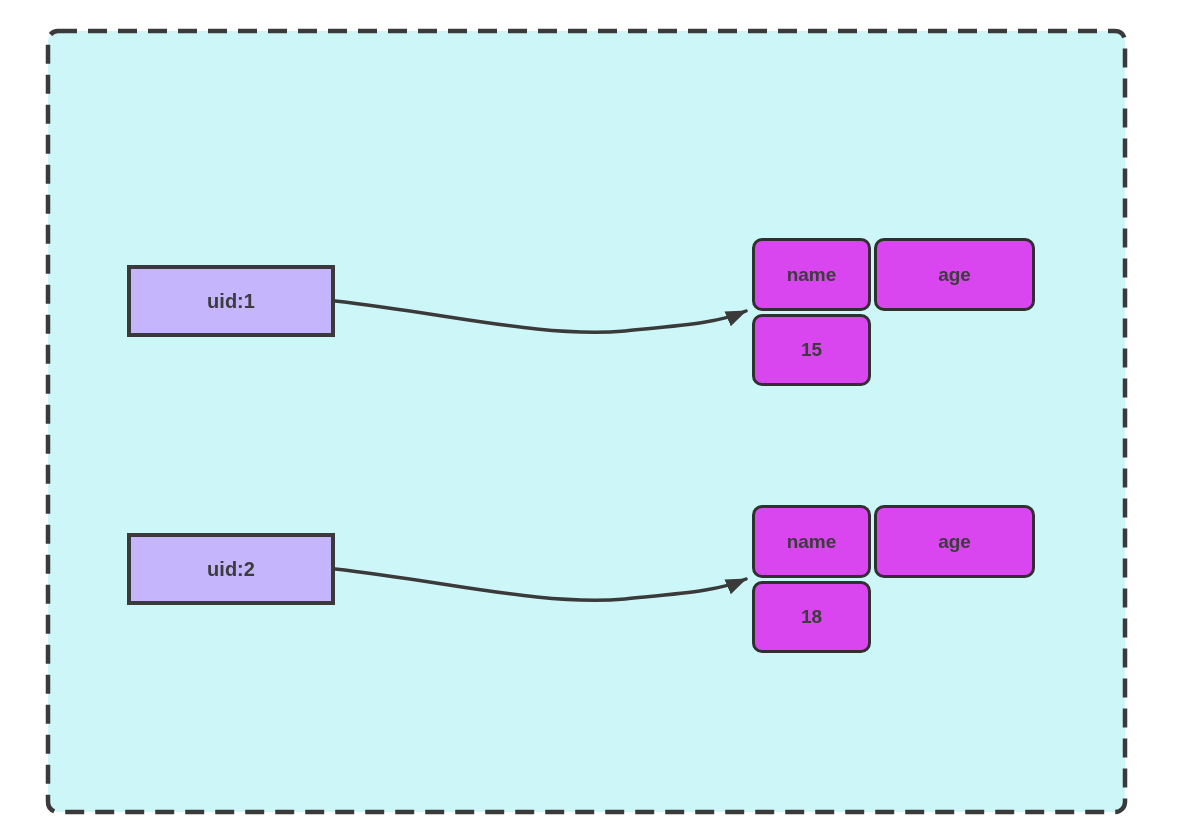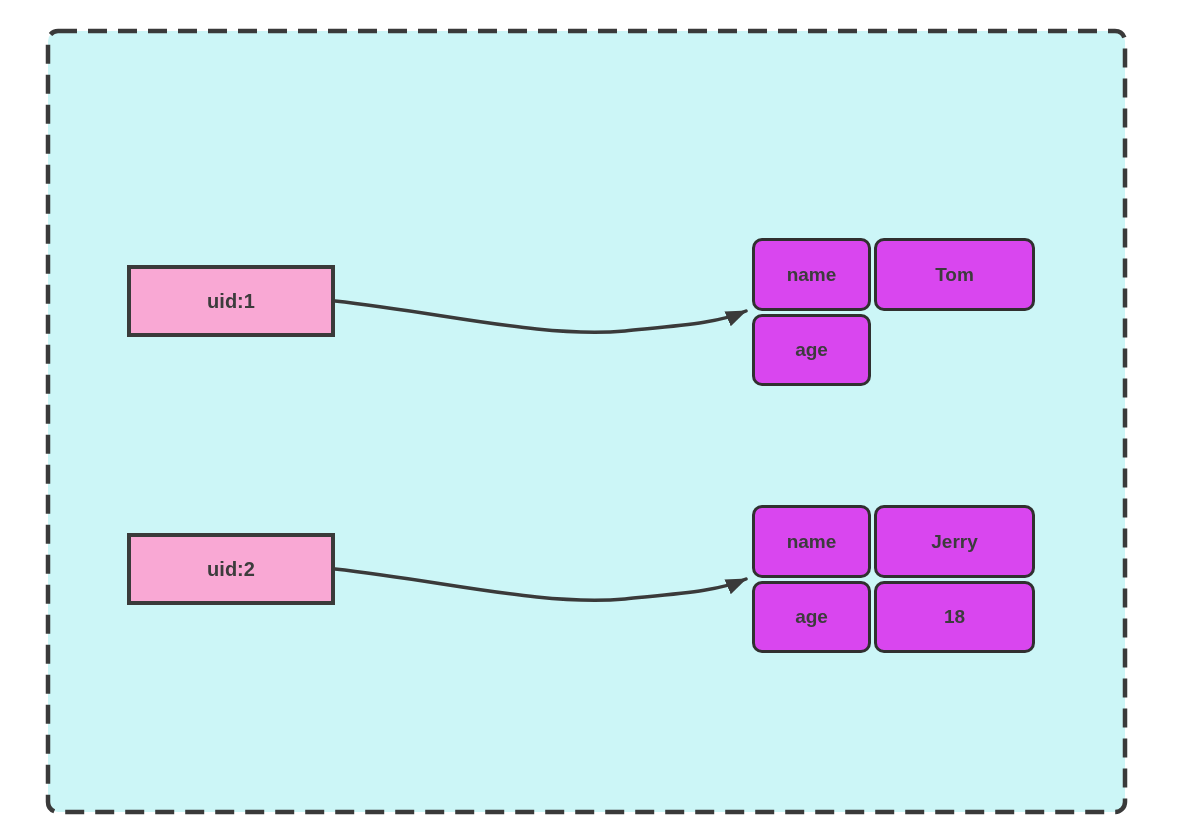--- a/index.html
+++ b/index.html
@@ -31,21 +31,21 @@
     stroke-width: 3.5;
     stroke-linecap: round;
   }
   .arrowhead-poly {
     fill: #3a3a3a;
   }
   .key-box {
     position: absolute;
     width: 208px;
     height: 72px;
-    background: #f9a8d4;
+    background: #c4b5fd;
     border: 4px solid #3a3a3a;
     box-sizing: border-box;
     display: flex;
     align-items: center;
     justify-content: center;
     font-weight: bold;
     font-size: 20px;
     color: #3c3c3c;
   }
   .key-1 { left: 127px; top: 265px; }
@@ -90,28 +90,27 @@
 
     <path class="arrow-path" marker-end="url(#arrowhead)" d="M335,569 C445,581 540,606 625,599 C685,593 718,591 746,579"></path>
   </svg>
 
   <div class="key-box key-1">
     <span>uid:1</span>
   </div>
 
   <div class="hash-table table-1">
     <div class="cell">name</div>
-    <div class="cell">Tom</div>
     <div class="cell">age</div>
+    <div class="cell">15</div>
   </div>
 
   <div class="key-box key-2">
     <span>uid:2</span>
   </div>
 
   <div class="hash-table table-2">
     <div class="cell">name</div>
-    <div class="cell">Jerry</div>
     <div class="cell">age</div>
     <div class="cell">18</div>
   </div>
 
 </div>
 
 </body></html>

